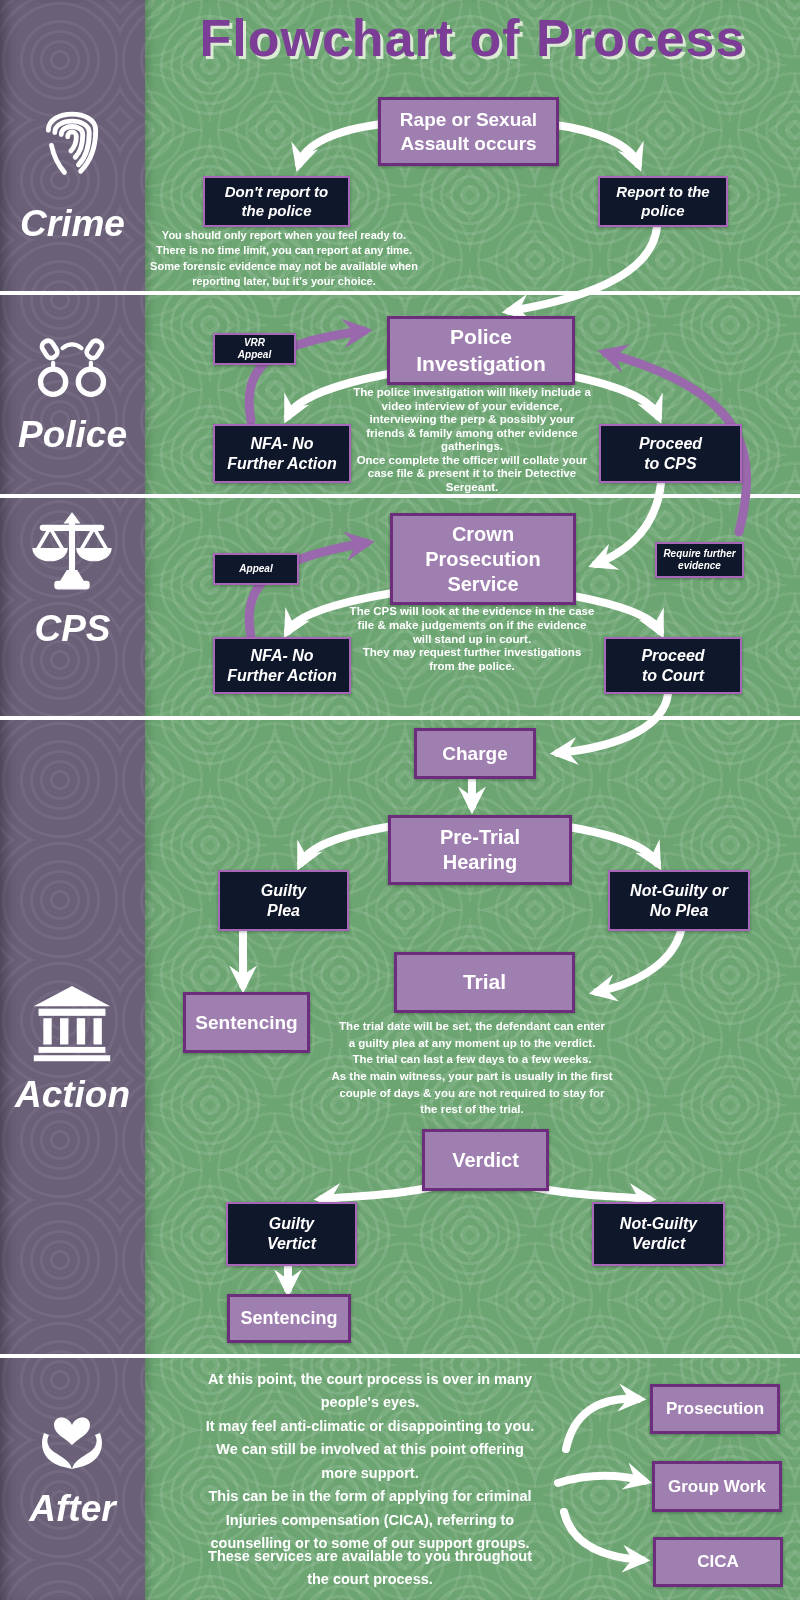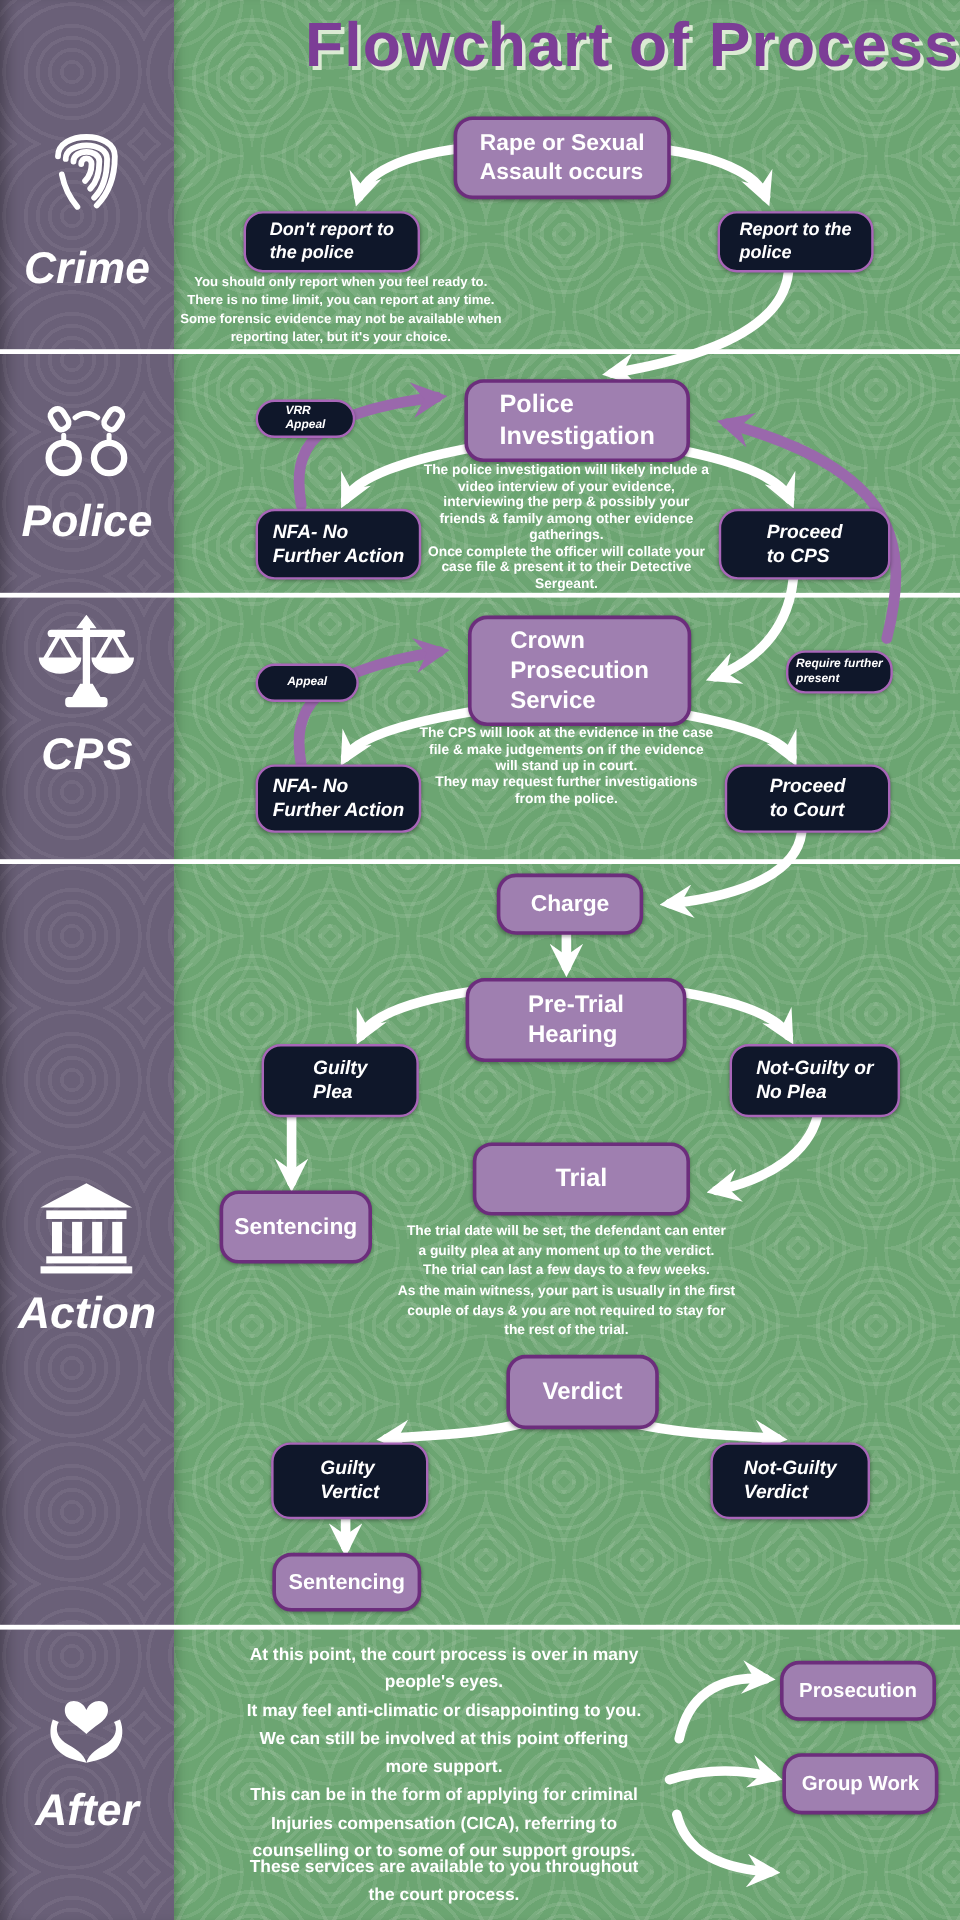--- a/index.html
+++ b/index.html
@@ -22,28 +22,28 @@
     left:0; width:145px; background-color:#6A6078;
     background-image:
       repeating-radial-gradient(circle at 50% 50%, transparent 0 7px, rgba(255,255,255,.06) 7px 10px, transparent 10px 17px, rgba(255,255,255,.06) 17px 20px, transparent 20px 27px, rgba(255,255,255,.06) 27px 30px, transparent 30px 37px, rgba(255,255,255,.06) 37px 40px, transparent 40px 48px);
     background-size:120px 120px;
     box-shadow:inset 12px 0 14px -8px rgba(0,0,0,.35);
   }
   
   .divider{position:absolute;left:0;width:800px;height:4px;background:#fff;z-index:1;}
   
   .title{
-    position:absolute;left:145px;width:655px;top:8px;text-align:right;z-index:3;
+    position:absolute;left:145px;width:655px;top:8px;text-align:center;z-index:3;
     font-size:52px;font-weight:800;letter-spacing:1px;color:#7C3D96;
     text-shadow:3px 3px 0 rgba(224,238,216,.95);
   }
   
   .box{
-    position:absolute;z-index:3;border-radius:16px;
-    display:flex;align-items:center;justify-content:center;
+    position:absolute;z-index:3;border-radius:0;
+    display:flex;align-items:center;justify-content:center;text-align:center;
     color:#fff;white-space:pre-line;line-height:1.25;
     box-shadow:0 1px 3px rgba(0,0,0,.3);
   }
   .light{background:#9F7FB0;border:3px solid #6C2D7C;font-weight:700;}
   .dark{background:#0f172a;border:2px solid #A866B8;font-weight:700;font-style:italic;}
   
   .note{
     position:absolute;z-index:3;color:#fff;font-weight:700;
     text-align:center;white-space:pre-line;
   }
@@ -196,21 +196,21 @@
   <div class="box dark" style="left:213px;top:424px;width:134px;height:55px;font-size:16px">NFA- No
 Further Action</div>
   <div class="box dark" style="left:599px;top:424px;width:139px;height:55px;font-size:16px">Proceed
 to CPS</div>
 
   <div class="box dark" style="left:213px;top:553px;width:82px;height:28px;font-size:10px">Appeal</div>
   <div class="box light" style="left:390px;top:513px;width:180px;height:86px;font-size:20px">Crown
 Prosecution
 Service</div>
   <div class="box dark" style="left:655px;top:542px;width:85px;height:32px;font-size:10px">Require further
-present</div>
+evidence</div>
   <div class="note" style="left:342px;top:605px;width:260px;font-size:11.5px;line-height:1.2">The CPS will look at the evidence in the case
 file &amp; make judgements on if the evidence
 will stand up in court.
 They may request further investigations
 from the police.</div>
   <div class="box dark" style="left:213px;top:637px;width:134px;height:53px;font-size:16px">NFA- No
 Further Action</div>
   <div class="box dark" style="left:604px;top:637px;width:134px;height:53px;font-size:16px">Proceed
 to Court</div>
 
@@ -241,14 +241,15 @@
   <div class="note" style="left:150px;top:1368px;width:440px;font-size:14.5px;line-height:1.62">At this point, the court process is over in many
 people's eyes.
 It may feel anti-climatic or disappointing to you.
 We can still be involved at this point offering
 more support.
 This can be in the form of applying for criminal
 Injuries compensation (CICA), referring to
 counselling or to some of our support groups.</div>
   <div class="box light" style="left:650px;top:1384px;width:124px;height:44px;font-size:17px">Prosecution</div>
   <div class="box light" style="left:652px;top:1461px;width:124px;height:45px;font-size:17px">Group Work</div>
+  <div class="box light" style="left:653px;top:1537px;width:124px;height:44px;font-size:17px">CICA</div>
 
 </div>
 
 </body></html>

